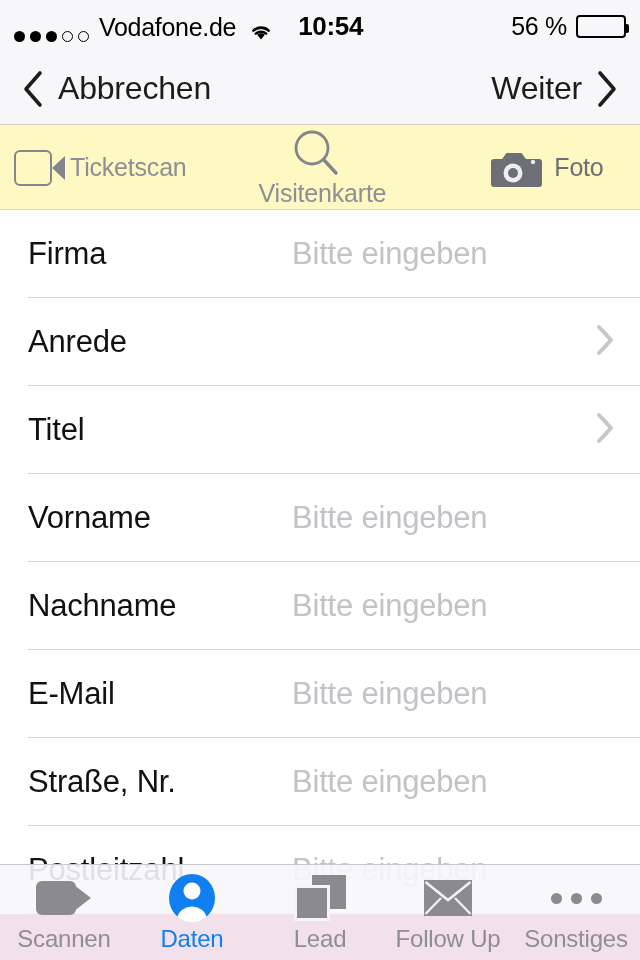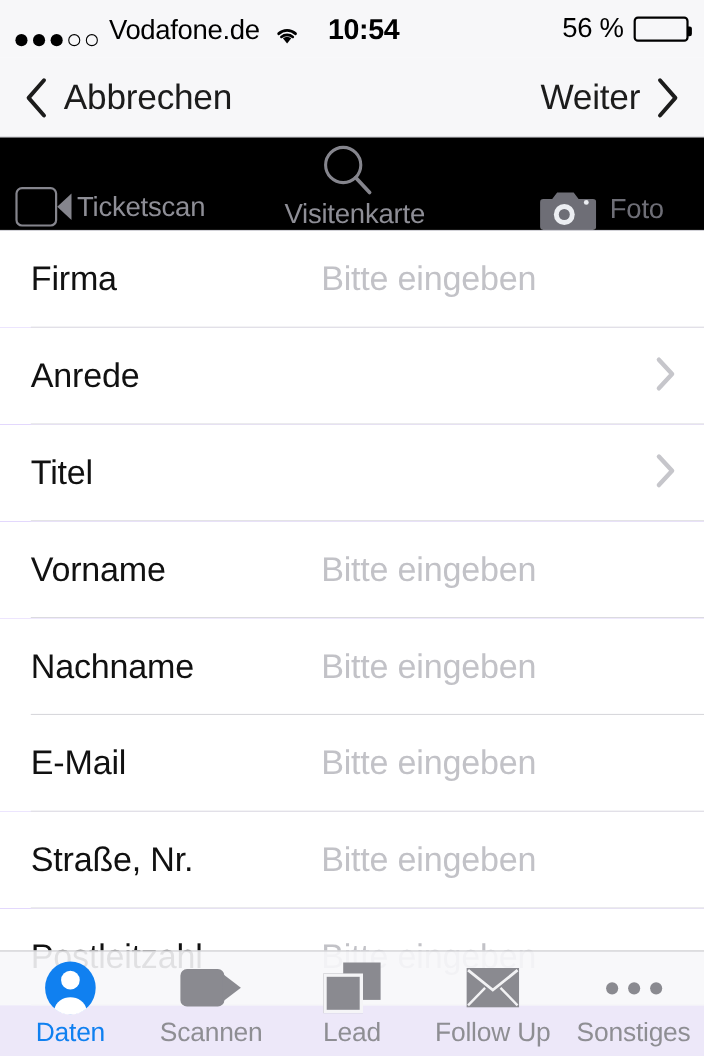--- a/index.html
+++ b/index.html
@@ -43,41 +43,41 @@
     padding:0 22px;
   }
   .nav-btn { display:flex; align-items:center; gap:14px; cursor:pointer; }
   .nav-label { font-size:32px; color:#1c1c1c; letter-spacing:-0.2px;text-align:center; }
   .chev-nav { width:22px; height:38px; }
   .navbar-sep { position:absolute; top:124px; left:0; width:640px; height:1px; background:#cfcfd4; }
 
   
   .scanbar {
     position:absolute; top:125px; left:0; width:640px; height:85px;
-    background:#000000;
-    display:flex; align-items:flex-end;
+    background:#fef9c3;
+    display:flex; align-items:center;
   }
   .scan-item { display:flex; align-items:center; cursor:pointer; }
   .scan-item.i0 { margin-left:14px; }
   .scan-item.i1 { margin-left:72px;flex-direction:column; }
   .scan-item.i2 { margin-left:102px; }
   .scan-label { font-size:25px; color:#8e8e96; letter-spacing:-0.2px; }
   .scan-label.dark { color:#6e6e76; }
   .scanbar-sep { position:absolute; top:209px; left:0; width:640px; height:1px; background:#d2d2d8; }
 
   
   .ticket-icon { width:54px; height:44px; position:relative; margin-right:2px; }
   .ticket-box { position:absolute; left:0; top:4px; width:38px; height:36px; border:2.5px solid #85858d; border-radius:6px; background:transparent; }
   .ticket-tag { position:absolute; left:38px; top:10px; width:0; height:0;
                 border-top:12px solid transparent; border-bottom:12px solid transparent; border-right:13px solid #85858d; }
   .mag-icon { width:52px; height:52px; margin-right:10px; }
   .cam-icon { width:54px; height:40px; margin-right:12px; }
 
   
-  .formlist { position:absolute; top:210px; left:0; width:640px; height:750px; background:#8b5cf6; }
+  .formlist { position:absolute; top:210px; left:0; width:640px; height:750px; background:#be185d; }
   .row { position:relative; height:88px; display:flex; align-items:center; padding-left:28px; padding-right:26px; background:#fff; }
   .row-sep { position:absolute; left:28px; right:0; bottom:0; height:1px; background:#d8d8dc; }
   .row-label { font-size:31px; color:#111; letter-spacing:-0.2px; width:264px; flex:0 0 264px; }
   .row-value { font-size:31px; color:#c2c2c7; letter-spacing:-0.2px; }
   .row-chevron { margin-left:auto; }
   .chev-row { width:18px; height:32px; }
 
   
   .tabbar {
     position:absolute; bottom:0; left:0; width:640px; height:96px;
@@ -232,39 +232,39 @@
       </div>
       <div class="row">
         <span class="row-label">Postleitzahl</span>
         <span class="row-value">Bitte eingeben</span>
         <span class="row-sep"></span>
       </div>
     </div>
 
   <div class="tabbar">
 
+    <div class="tab">
+      <span class="tab-icon">
+        <span class="vidcam">
+          <span class="vidcam-body"></span>
+          <span class="vidcam-lens"></span>
+        </span>
+      </span>
+      <span class="tab-label">Scannen</span>
+    </div>
+
     <div class="tab active">
       <span class="tab-icon">
         <svg class="person-icon" viewBox="0 0 50 50" width="50" height="50">
           <ellipse cx="25" cy="25" rx="23" ry="24" fill="#1080f0"></ellipse>
           <circle cx="25" cy="18" r="8.5" fill="#ffffff"></circle>
           <path d="M10.5 44 a14.8 13 0 0 1 29 0 a23 24 0 0 1 -29 0 z" fill="#ffffff"></path>
         </svg>
       </span>
       <span class="tab-label">Daten</span>
-    </div>
-
-    <div class="tab">
-      <span class="tab-icon">
-        <span class="vidcam">
-          <span class="vidcam-body"></span>
-          <span class="vidcam-lens"></span>
-        </span>
-      </span>
-      <span class="tab-label">Scannen</span>
     </div>
 
     <div class="tab">
       <span class="tab-icon">
         <span class="lead-icon">
           <span class="lead-back"></span>
           <span class="lead-front"></span>
         </span>
       </span>
       <span class="tab-label">Lead</span>

